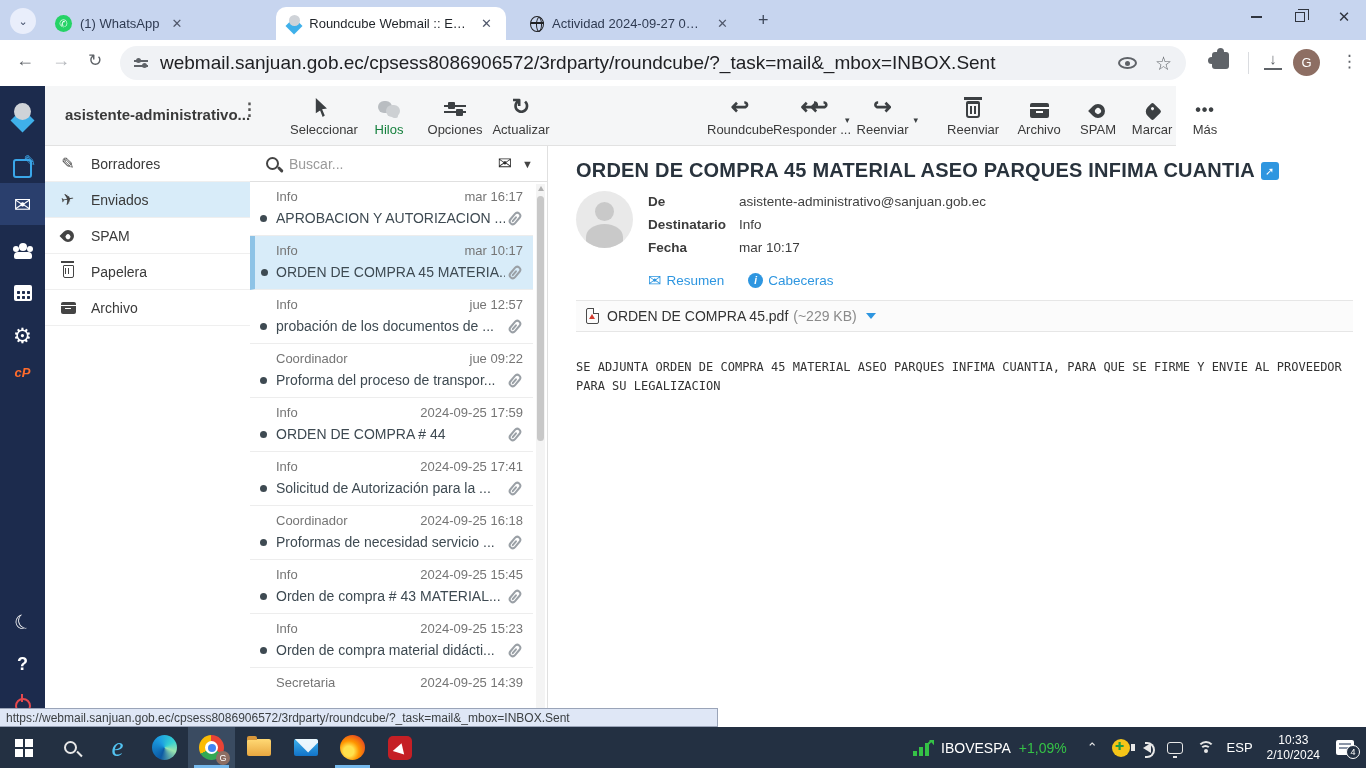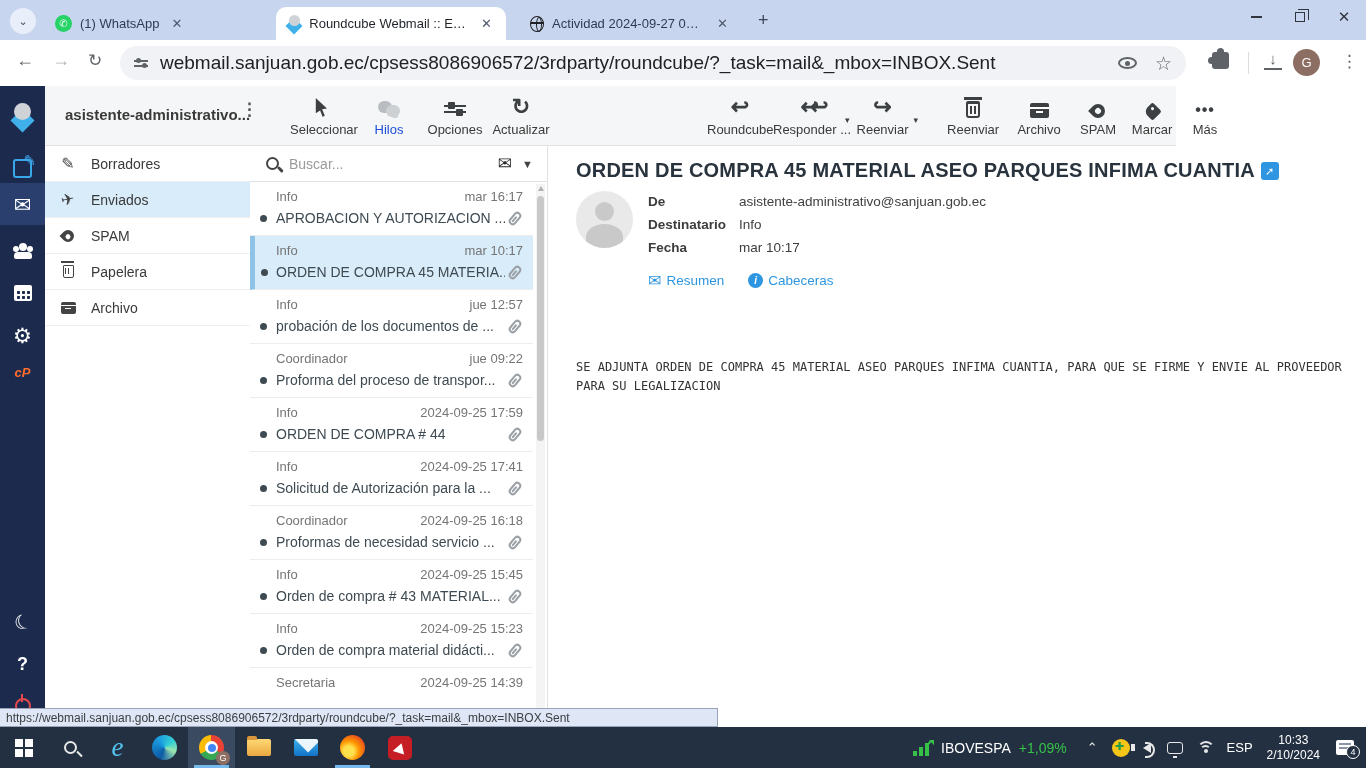--- a/index.html
+++ b/index.html
@@ -73,21 +73,21 @@
   .power-ic:after{content:"";position:absolute;left:4.2px;top:-6px;width:2.5px;height:8px;background:#e5484d}
 
   .band{position:absolute;left:45px;top:0;width:1131px;height:60px;background:#f5f6f7;border-bottom:1px solid #e2e2e2}
   .acct{position:absolute;left:20px;top:20px;width:190px;font-size:15px;font-weight:bold;color:#3a3a3a;white-space:nowrap;overflow:hidden}
   .acct-dots{position:absolute;left:196px;top:13px;font-size:17px;color:#555;font-weight:bold}
 
   .tb-group{position:absolute;top:6px;display:flex}
   .tb-btn{width:66px;text-align:center;color:#3a3a3a}
   .tb-btn .ico{height:26px;display:flex;align-items:flex-end;justify-content:center;font-size:22px;line-height:1;color:#3c4043;font-weight:bold}
   .tb-btn .cap{font-size:13px;margin-top:4px;white-space:nowrap}
-  .tb-btn.disabled,.tb-btn.disabled .ico{color:#1d4ed8}
+  .tb-btn.disabled,.tb-btn.disabled .ico{color:#15803d}
   .caret-dn{align-self:flex-end;font-size:9px;color:#3c4043;margin:0 0 12px -2px}
   .cursor-ic{width:18px;height:20px;background:#3c4043;clip-path:polygon(10% 0,72% 52%,45% 56%,60% 88%,48% 95%,34% 62%,10% 76%)}
   .bubbles{width:22px;height:17px;position:relative}
   .bubbles:before{content:"";position:absolute;left:0;top:0;width:14px;height:12px;border-radius:7px;background:#b9bdc1}
   .bubbles:after{content:"";position:absolute;left:8px;top:4px;width:14px;height:12px;border-radius:7px;background:#cdd0d3;box-shadow:2px 5px 0 -4px #cdd0d3}
   .sliders{width:22px;height:18px}
   .sliders i{display:block;height:2.2px;background:#3c4043;margin:4.5px 0;position:relative}
   .sliders i:after{content:"";position:absolute;top:-2.5px;width:7px;height:7px;background:#3c4043;border-radius:1px}
   .sliders i:nth-child(1):after{left:4px}
   .sliders i:nth-child(2):after{left:12px}
@@ -568,20 +568,26 @@
         <span class="val">mar 10:17</span>
       </div>
 
       <div class="mailacts">
         <span class="env">✉</span>
         <span>Resumen</span>
         <span class="info-i">i</span>
         <span>Cabeceras</span>
       </div>
 
+      <div class="attachbar">
+        <span class="pdf-ic"></span>
+        <span class="attname">ORDEN DE COMPRA 45.pdf</span>
+        <span class="attsize">(~229 KB)</span>
+        <span class="attcaret"></span>
+      </div>
 
       <div class="mailbody">SE ADJUNTA ORDEN DE COMPRA 45 MATERIAL ASEO PARQUES INFIMA CUANTIA, PARA QUE SE FIRME Y ENVIE AL PROVEEDOR PARA SU LEGALIZACION</div>
     </div>
   </div>
 
   <div class="statusbar">https://webmail.sanjuan.gob.ec/cpsess8086906572/3rdparty/roundcube/?_task=mail&amp;_mbox=INBOX.Sent</div>
 
   <div class="taskbar">
     <div class="tb-tile">
         <span class="win-logo">

